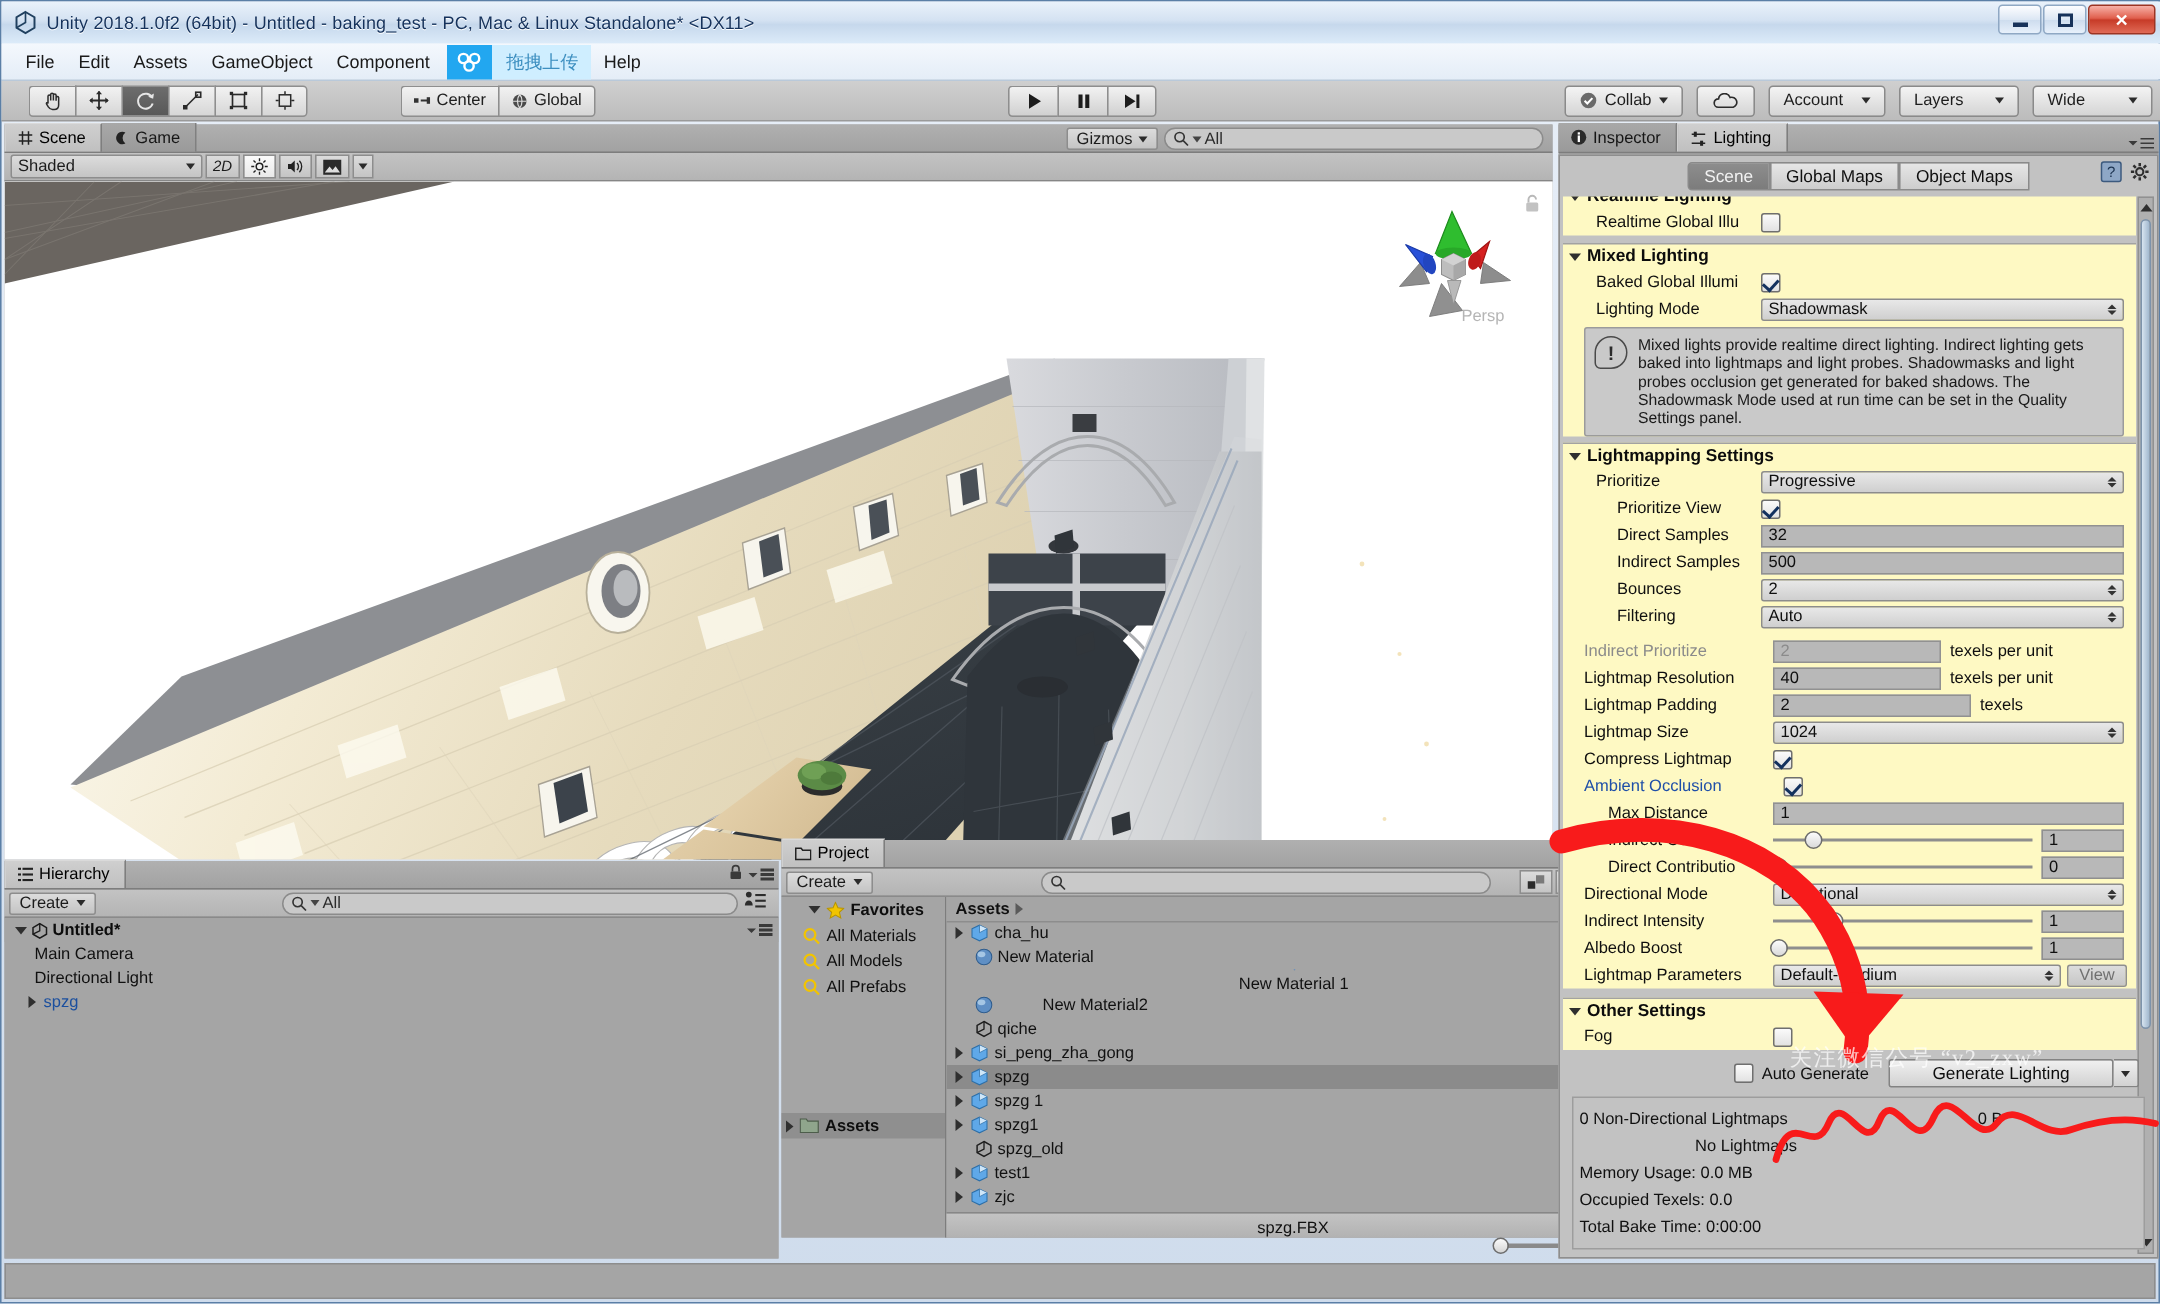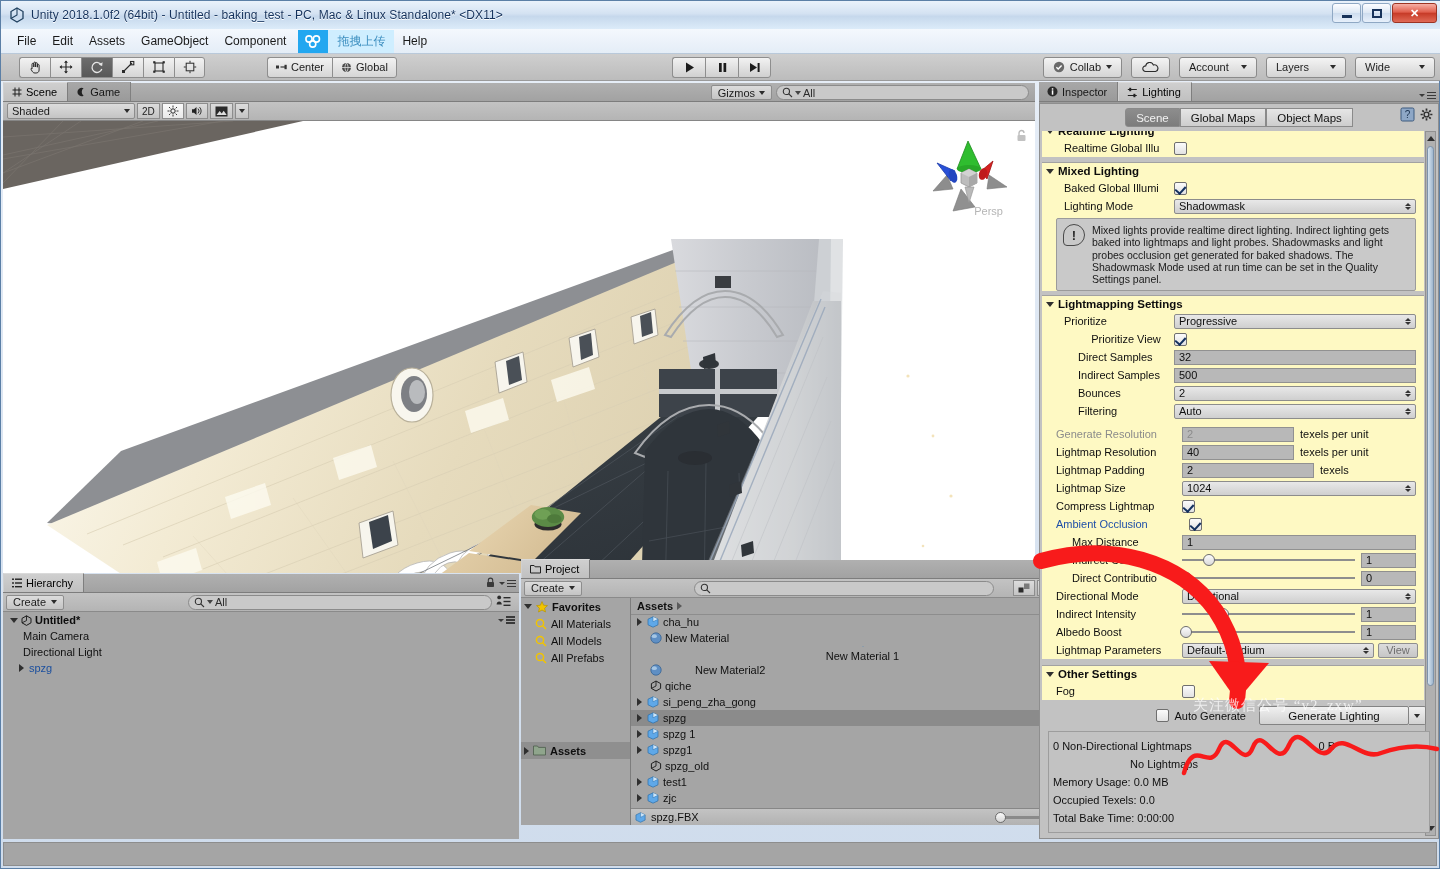--- a/index.html
+++ b/index.html
@@ -154,21 +154,21 @@
     background: linear-gradient(#dcdcdc,#c4c4c4);
     border: 1px solid #8d8d8d; border-radius: 2px;
     display: flex; align-items: center; justify-content: space-between;
     font-size: 11px; color: #1b1b1b;
   }
   .sb-btn {
     height: 16px; min-width: 22px; padding: 0 4px;
     background: linear-gradient(#dcdcdc,#c4c4c4);
     border: 1px solid #8d8d8d;
     display: flex; align-items: center; justify-content: center;
-    font-size: 10px; color: #1b1b1b;
+    font-size: 10px; color: #1b1b1b; font-style: italic;
   }
   .sb-btn.on { background: linear-gradient(#fafafa,#e9e9e9); }
   .scene-search {
     position: absolute; right: 6px; top: 2px; display: flex; align-items: center; gap: 4px;
   }
   .gizmos-btn {
     height: 15px; padding: 0 6px; font-size: 11px;
     background: linear-gradient(#dcdcdc,#c4c4c4);
     border: 1px solid #8d8d8d; border-radius: 2px;
     display: flex; align-items: center; gap: 4px; color: #1b1b1b;
@@ -216,21 +216,21 @@
   .h-row.prefab { color: #1b4f9e; }
   .tri-right { width: 0;height:0;border-top:4px solid transparent;border-bottom:4px solid transparent;border-left:5px solid #2f2f2f; }
   .tri-down  { width: 0;height:0;border-left:4px solid transparent;border-right:4px solid transparent;border-top:5px solid #2f2f2f; }
 
   
   #project-panel { left: 520px; top: 559px; width: 568px; height: 265px; }
   .proj-body { position: absolute; left: 0; top: 38px; right: 0; bottom: 0; display: flex; }
   .proj-left { width: 110px; background: #a5a5a5; border-right: 1px solid #7d7d7d; }
   .proj-right { flex: 1; background: #a5a5a5; position: relative; }
   .fav-head {
-    height: 17px; display: flex; align-items: center; gap: 4px; padding-left: 3px;
+    height: 17px; display: flex; align-items: center; gap: 4px; padding-left: 18px;
     font-size: 11px; font-weight: bold; color: #0e0e0e;
   }
   .fav-row { height: 17px; display: flex; align-items: center; gap: 4px; padding-left: 14px; font-size: 11px; color: #101010; }
   .assets-row {
     height: 17px; display: flex; align-items: center; gap: 4px; padding-left: 3px;
     font-size: 11px; font-weight: bold; color: #0e0e0e; background: #8f8f8f; margin-top: 76px;
   }
   .breadcrumb {
     height: 17px; background: #a5a5a5; display: flex; align-items: center;
     padding-left: 6px; gap: 4px; font-size: 11px; font-weight: bold; color: #101010;
@@ -238,21 +238,21 @@
   }
   .asset-row {
     height: 16px; display: flex; align-items: center; gap: 3px;
     padding-left: 6px; font-size: 11px; color: #111;
   }
   .asset-row.sel { background: #8b8b8b; }
   .proj-footer {
     position: absolute; left: 0; right: 0; bottom: 0; height: 17px;
     background: linear-gradient(#c3c3c3,#b2b2b2); border-top: 1px solid #878787;
     display: flex; align-items: center; padding-left: 4px; gap: 4px;
-    font-size: 11px; color: #101010;
+    font-size: 11px; color: #101010; flex-direction: column;
   }
   .slider-track { width: 82px; height: 3px; background: #8a8a8a; border-radius: 2px; position: relative; }
   .slider-knob { width: 11px; height: 11px; border-radius: 50%; background: linear-gradient(#fbfbfb,#d5d5d5); border: 1px solid #6d6d6d; position: absolute; top: -4px; }
 
   
   #light-panel { left: 1038px; top: 82px; width: 400px; height: 756px; }
   .light-body { position: absolute; left: 0; top: 20px; right: 0; bottom: 0; background: #c2c2c2; border: 1px solid #8e8e8e; }
   .mode-tabs { height: 24px; display: flex; align-items: center; justify-content: center; gap: 0; padding-top: 3px; position: relative; }
   .mtab {
     height: 19px; padding: 0 10px; font-size: 11.5px; color: #101010;
@@ -1245,21 +1245,21 @@
             <span class="lbl ind1">Prioritize</span>
             <span class="dd">
               <span>Progressive</span>
               <span class="updown">
                   <i class="u"></i>
                   <i class="d"></i>
                 </span>
             </span>
           </div>
           <div class="row">
-            <span class="lbl ind1" style="padding-left:28px;text-align:center;">Prioritize View</span>
+            <span class="lbl ind1" style="padding-left:28px;">Prioritize View</span>
             <span class="chk on"></span>
           </div>
           <div class="row">
             <span class="lbl ind1" style="padding-left:28px;">Direct Samples</span>
             <span class="fld">32</span>
           </div>
           <div class="row">
             <span class="lbl ind1" style="padding-left:28px;">Indirect Samples</span>
             <span class="fld">500</span>
           </div>
@@ -1278,21 +1278,21 @@
             <span class="dd">
               <span>Auto</span>
               <span class="updown">
                   <i class="u"></i>
                   <i class="d"></i>
                 </span>
             </span>
           </div>
 
           <div class="row dim" style="margin-top:5px;">
-            <span class="lbl ind1" style="padding-left:6px;width:132px;">Generate Resolution</span>
+            <span class="lbl ind1" style="padding-left:6px;width:132px;">Indirect Prioritize</span>
             <span class="fld" style="flex:none;width:112px;margin-right:6px;">2</span>
             <span>texels per unit</span>
           </div>
           <div class="row">
             <span class="lbl ind1" style="padding-left:6px;width:132px;">Lightmap Resolution</span>
             <span class="fld" style="flex:none;width:112px;margin-right:6px;">40</span>
             <span>texels per unit</span>
           </div>
           <div class="row">
             <span class="lbl ind1" style="padding-left:6px;width:132px;">Lightmap Padding</span>

